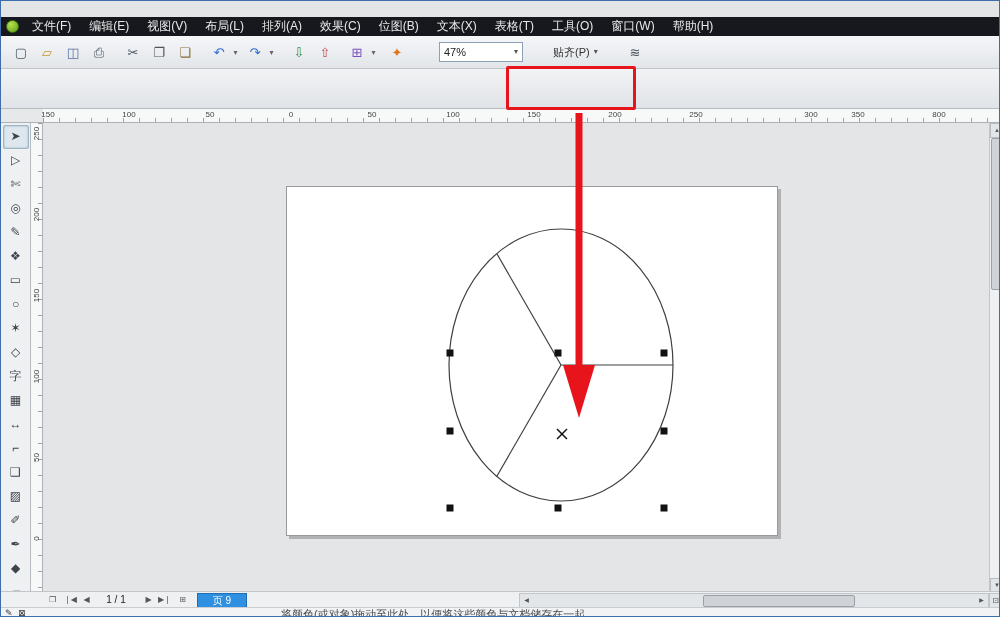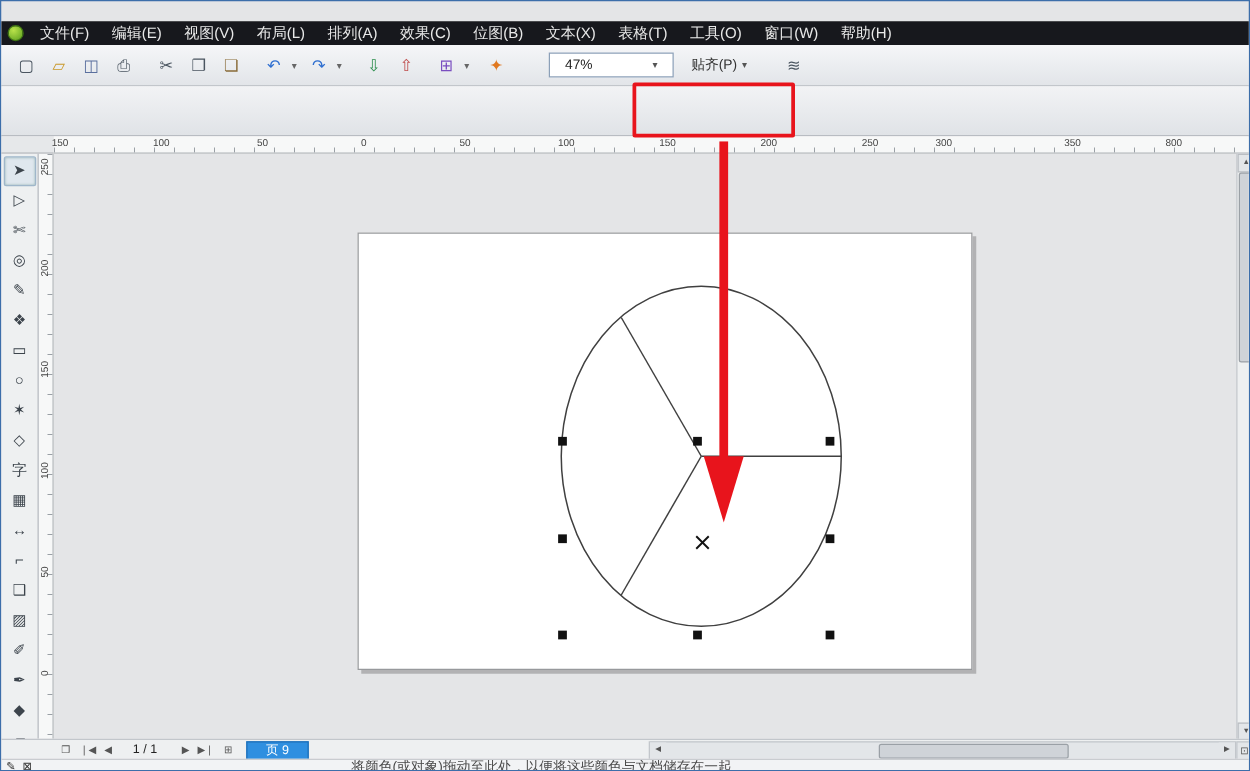--- a/index.html
+++ b/index.html
@@ -14,21 +14,21 @@
 
   
   .menubar{left:0;top:16px;width:1000px;height:19px;background:#17181d;display:flex;align-items:center;}
   .menubar .appbtn{width:22px;display:flex;justify-content:center;}
   .menu-item{color:#e8e8e8;font-size:12px;padding:8px 9px;line-height:19px;white-space:nowrap;cursor:default;}
 
   
   .toolbar{left:0;top:35px;width:1000px;height:33px;background:linear-gradient(#f5f6f8,#e2e5e9);border-bottom:1px solid #c2c6cb;}
   .tbtn{position:absolute;top:5px;width:22px;height:22px;text-align:center;line-height:21px;font-size:13px;color:#4a5560;border:1px solid transparent;border-radius:2px;}
   .tbtn.narrow{width:11px;font-size:8px;color:#666;}
-  .combo{position:absolute;height:18px;background:#fff;border:1px solid #8ca0b8;font-size:11px;line-height:16px;padding:0 12px;color:#222;display:flex;align-items:center;justify-content:space-between;}
+  .combo{position:absolute;height:18px;background:#fff;border:1px solid #8ca0b8;font-size:11px;line-height:16px;padding:0 4px;color:#222;display:flex;align-items:center;justify-content:space-between;}
   .combo .car{font-size:8px;color:#555;margin-left:4px;}
   .flatbtn{position:absolute;height:20px;font-size:11px;line-height:20px;color:#333;padding:0 6px;display:flex;align-items:center;}
   .flatbtn .car{font-size:8px;margin-left:4px;color:#555;}
 
   
   .propbar{left:0;top:68px;width:1000px;height:40px;background:linear-gradient(#f2f3f5,#e0e3e7);border-bottom:1px solid #b8bcc2;}
   .plabel{position:absolute;font-size:10px;color:#333;line-height:14px;}
   .pfield{position:absolute;height:14px;background:#fff;border:1px solid #8ca0b8;font-size:10px;line-height:12px;padding:0 3px;color:#222;white-space:nowrap;overflow:hidden;}
   .pbtn{position:absolute;width:18px;height:18px;border:1px solid transparent;border-radius:2px;text-align:center;line-height:16px;font-size:11px;color:#444;}
   .pbtn.active{background:#cfe4f7;border-color:#7fb2e5;}
@@ -202,21 +202,21 @@
 
   <span class="hlab" style="left: 5px;">150</span>
       <span class="hlab" style="left: 86px;">100</span>
       <span class="hlab" style="left: 167px;">50</span>
       <span class="hlab" style="left: 248px;">0</span>
       <span class="hlab" style="left: 329px;">50</span>
       <span class="hlab" style="left: 410px;">100</span>
       <span class="hlab" style="left: 491px;">150</span>
       <span class="hlab" style="left: 572px;">200</span>
       <span class="hlab" style="left: 653px;">250</span>
-      <span class="hlab" style="left: 712px; text-align: right;">300</span>
+      <span class="hlab" style="left: 768px; text-align: right;">300</span>
       <span class="hlab" style="left: 815px;">350</span>
       <span class="hlab" style="left: 896px;">800</span>
     </div>
   <div class="abs vruler">
 
   <span class="vlab" style="top: 6px;">250</span>
       <span class="vlab" style="top: 87px;">200</span>
       <span class="vlab" style="top: 168px;">150</span>
       <span class="vlab" style="top: 249px;">100</span>
       <span class="vlab" style="top: 330px;">50</span>

